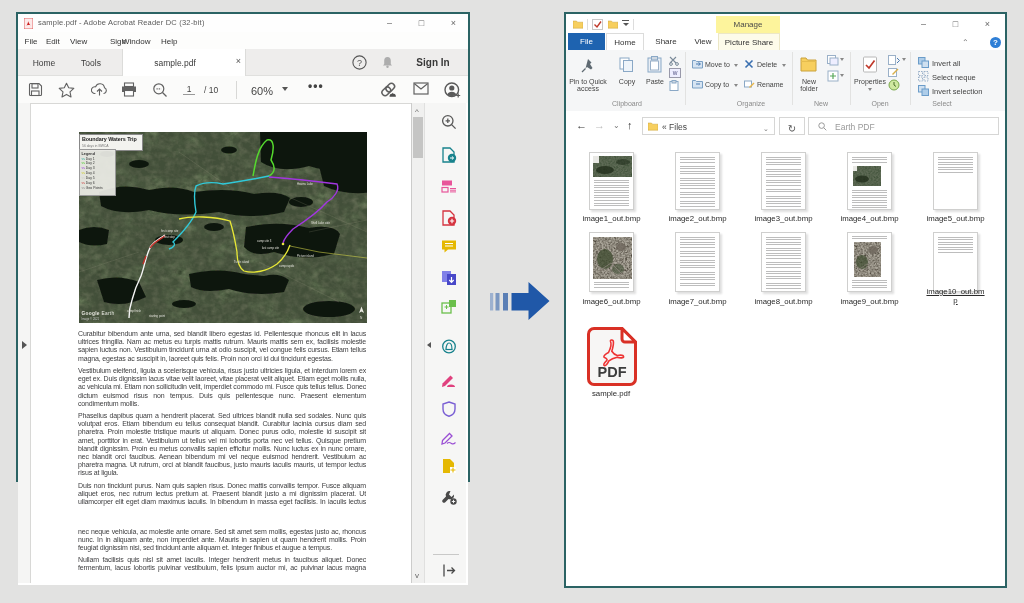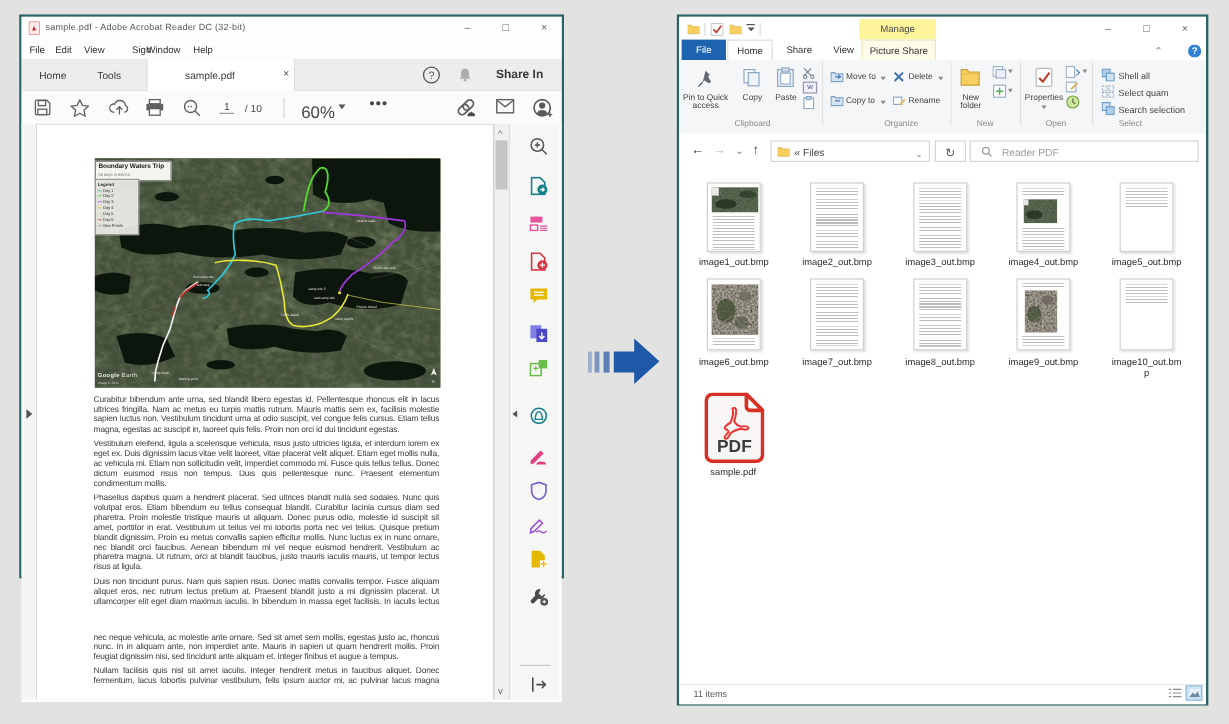--- a/index.html
+++ b/index.html
@@ -82,21 +82,21 @@
           <div class="x">×</div>
         </div>
     <svg class="abs" style="left:334px;top:6px" width="15" height="15" viewBox="0 0 15 15">
           <circle cx="7.5" cy="7.5" r="6.6" fill="none" stroke="#555" stroke-width="1.1"></circle>
           <text x="7.5" y="10.6" font-size="9" text-anchor="middle" fill="#555" font-family="Liberation Sans">?</text>
         </svg>
     <svg class="abs" style="left:363px;top:7px" width="13" height="13" viewBox="0 0 13 13">
           <path d="M6.5 1 C4.3 1 3.2 2.6 3.2 4.8 L3.2 8 L2 9.6 L11 9.6 L9.8 8 L9.8 4.8 C9.8 2.6 8.7 1 6.5 1Z" fill="#adadad"></path>
           <circle cx="6.5" cy="10.8" r="1.2" fill="#adadad"></circle>
         </svg>
-    <div class="tb" style="left:394px;width:42px;font-weight:bold;font-size:10px;color:#383838;">Share In</div>
+    <div class="tb" style="left:394px;width:42px;font-weight:bold;font-size:10px;color:#383838;">Sign In</div>
   </div>
   <div id="a-toolbar" class="abs">
     <svg class="ticon" style="left:10px" width="15" height="15" viewBox="0 0 15 15" fill="none" stroke="#616161" stroke-width="1.1">
           <path d="M1.5 2.5 a1 1 0 0 1 1-1 h8.5 l2.5 2.5 v8.5 a1 1 0 0 1 -1 1 h-10 a1 1 0 0 1 -1-1 Z"></path>
           <rect x="4" y="1.8" width="6" height="4.2"></rect>
           <rect x="3.5" y="9" width="7.5" height="4.5"></rect>
         </svg>
     <svg class="ticon" style="left:40px" width="17" height="16" viewBox="0 0 17 16" fill="none" stroke="#616161" stroke-width="1.1">
           <path d="M8.5 1.2 L10.7 5.8 L15.8 6.4 L12 9.9 L13 14.9 L8.5 12.4 L4 14.9 L5 9.9 L1.2 6.4 L6.3 5.8 Z" stroke-linejoin="round"></path>
         </svg>
@@ -110,21 +110,21 @@
           <rect x="3.5" y="8.5" width="9" height="5.5" fill="#fff" stroke="#616161" stroke-width="1.1"></rect>
         </svg>
     <svg class="ticon" style="left:134px" width="16" height="16" viewBox="0 0 16 16" fill="none" stroke="#616161" stroke-width="1.2">
           <circle cx="6.8" cy="6.8" r="5"></circle>
           <path d="M10.5 10.5 L14.5 14.5"></path>
           <path d="M4.5 6.8 h4.6" stroke-dasharray="1.2 1"></path>
         </svg>
     <div class="abs" style="left:165px;top:8px;width:12px;text-align:center;font-size:8.5px;color:#444;border-bottom:1px solid #999;">1</div>
     <div class="abs" style="left:186px;top:9px;font-size:8.5px;color:#444;">/ 10</div>
     <div class="abs" style="left:218px;top:5px;width:1px;height:18px;background:#d8d8d6;"></div>
-    <div class="abs" style="left:233px;top:9px;font-size:14px;color:#444;border-bottom:1px solid #999;padding-bottom:17px;">60%</div>
+    <div class="abs" style="left:233px;top:9px;font-size:11px;color:#444;border-bottom:1px solid #999;padding-bottom:17px;">60%</div>
     <div class="abs" style="left:264px;top:11px;width:0;height:0;border-left:3.5px solid transparent;border-right:3.5px solid transparent;border-top:4.5px solid #555;"></div>
     <div class="abs" style="left:290px;top:3px;font-size:12px;color:#444;letter-spacing:1px;font-weight:bold;">•••</div>
     <svg class="ticon" style="left:362px" width="18" height="16" viewBox="0 0 18 16">
           <g fill="none" stroke="#5f5f5f" stroke-width="1.5" stroke-linecap="round">
             <rect x="7.2" y="0.8" width="6.2" height="9.5" rx="3.1" transform="rotate(45 10.3 5.5)"></rect>
             <rect x="3.2" y="4.6" width="6.2" height="9.5" rx="3.1" transform="rotate(45 6.3 9.3)"></rect>
           </g>
           <path d="M9.5 14.8 a3.2 3.2 0 0 1 6.4 0 Z M12.7 10.8 l2.8 4 h-5.6Z" fill="#4e4e4e"></path>
         </svg>
     <svg class="ticon" style="left:395px" width="16" height="13" viewBox="0 0 16 13">
@@ -479,54 +479,54 @@
           <circle cx="6" cy="6" r="5" fill="#cfe8a0" stroke="#7aa84c"></circle>
           <path d="M6 3 v3 l2 1.5" fill="none" stroke="#4a6e2a"></path>
         </svg>
     <div class="rlabel" style="left:279px;">Open</div>
     <div class="rsep" style="left:344px;"></div>
 
     <svg class="abs" style="left:352px;top:7px" width="11" height="11" viewBox="0 0 11 11">
           <rect x="0.5" y="0.5" width="6.5" height="6.5" fill="#aecde9" stroke="#6b9cc9"></rect>
           <rect x="4" y="4" width="6.5" height="6.5" fill="#cfe0f0" stroke="#6b9cc9"></rect>
         </svg>
-    <div class="rtext" style="left:366px;top:9px;font-size:7.5px;">Shell all</div>
+    <div class="rtext" style="left:366px;top:9px;font-size:7.5px;">Invert all</div>
     <svg class="abs" style="left:352px;top:21px" width="11" height="11" viewBox="0 0 11 11">
           <rect x="0.5" y="0.5" width="4" height="4" fill="none" stroke="#9ab0c8" stroke-dasharray="1.5 1"></rect>
           <rect x="6" y="0.5" width="4" height="4" fill="none" stroke="#9ab0c8" stroke-dasharray="1.5 1"></rect>
           <rect x="0.5" y="6" width="4" height="4" fill="none" stroke="#9ab0c8" stroke-dasharray="1.5 1"></rect>
           <rect x="6" y="6" width="4" height="4" fill="none" stroke="#9ab0c8" stroke-dasharray="1.5 1"></rect>
         </svg>
-    <div class="rtext" style="left:366px;top:23px;font-size:7.5px;">Select quam</div>
+    <div class="rtext" style="left:366px;top:23px;font-size:7.5px;">Select neque</div>
     <svg class="abs" style="left:352px;top:35px" width="11" height="11" viewBox="0 0 11 11">
           <rect x="0.5" y="0.5" width="6.5" height="6.5" fill="#cfe0f0" stroke="#6b9cc9"></rect>
           <rect x="4" y="4" width="6.5" height="6.5" fill="#aecde9" stroke="#6b9cc9"></rect>
         </svg>
-    <div class="rtext" style="left:366px;top:37px;font-size:7.5px;">Search selection</div>
+    <div class="rtext" style="left:366px;top:37px;font-size:7.5px;">Invert selection</div>
     <div class="rlabel" style="left:341px;">Select</div>
   </div>
   <div id="e-addr" class="abs">
     <div class="abs" style="left:10px;top:8px;font-size:11px;color:#333;">←</div>
     <div class="abs" style="left:28px;top:8px;font-size:11px;color:#bbb;">→</div>
     <div class="abs" style="left:47px;top:10px;font-size:8px;color:#777;">⌄</div>
     <div class="abs" style="left:61px;top:8px;font-size:11px;color:#333;">↑</div>
     <div class="abox" style="left:76px;width:133px;">
       <svg class="abs" style="left:5px;top:4px" width="10" height="9" viewBox="0 0 10 9">
             <path d="M0 1 h3.5 l1 1.2 h5.5 v6 h-10Z" fill="#f7cf5e" stroke="#caa23c" stroke-width="0.5"></path>
           </svg>
       <span class="abs" style="left:19px;top:4px;font-size:8.5px;color:#444;">« Files</span>
       <div class="abs" style="left:120px;top:7px;font-size:7px;color:#777;">⌄</div>
     </div>
     <div class="abox" style="left:213px;width:26px;text-align:center;"><span style="font-size:10px;color:#555;line-height:16px;">↻</span></div>
     <div class="abox" style="left:242px;width:191px;">
       <svg class="abs" style="left:9px;top:4px" width="9" height="9" viewBox="0 0 9 9">
             <circle cx="3.6" cy="3.6" r="2.8" fill="none" stroke="#999" stroke-width="1"></circle>
             <path d="M5.8 5.8 L8.3 8.3" stroke="#999" stroke-width="1"></path>
           </svg>
-      <span class="abs" style="left:26px;top:4px;font-size:8.5px;color:#9a9a9a;">Reader PDF</span>
+      <span class="abs" style="left:26px;top:4px;font-size:8.5px;color:#9a9a9a;">Earth PDF</span>
     </div>
   </div>
   <div id="e-content" class="abs">
 
     <div class="thumb" style="left:23px;top:12px;height:58px;">
       <svg style="position:absolute;left:3px;top:3px" width="39" height="21">
             <rect width="39" height="21" fill="#3e5138"></rect>
             <rect width="39" height="21" filter="url(#urb)" opacity="0.3"></rect>
             <ellipse cx="12" cy="14" rx="9" ry="4" fill="#222e1c" opacity="0.8"></ellipse>
             <ellipse cx="30" cy="6" rx="7" ry="3" fill="#222e1c" opacity="0.6"></ellipse>
@@ -614,36 +614,24 @@
       <div class="blk" style="top:47px;height:8px;"></div>
     </div>
     <div class="thumb" style="left:367px;top:92px;height:60px;">
       <div class="blk" style="top:4px;height:8px;"></div>
       <div class="blk" style="top:14px;height:7px;"></div>
     </div>
     <div class="flabel" style="left:2.5px;top:158px;">image6_out.bmp</div>
     <div class="flabel" style="left:88.5px;top:158px;">image7_out.bmp</div>
     <div class="flabel" style="left:174.5px;top:158px;">image8_out.bmp</div>
     <div class="flabel" style="left:260.5px;top:158px;">image9_out.bmp</div>
-    <div class="flabel" style="left:346.5px;top:158px;">image10_out.bm<br>p</div>
+    <div class="flabel" style="left:346.5px;top:148px;text-decoration:underline;">image10_out.bm<br>p</div>
 
     <svg class="abs" style="left:21px;top:187px;" width="50" height="59" viewBox="0 0 50 59">
       <path d="M7 1.5 h28 L48.5 15 V52 a5.5 5.5 0 0 1 -5.5 5.5 H7 A5.5 5.5 0 0 1 1.5 52 V7 A5.5 5.5 0 0 1 7 1.5Z" fill="#f7f6f5" stroke="#d93025" stroke-width="3"></path>
       <path d="M35 1.5 L48.5 15 H38 a3 3 0 0 1 -3 -3Z" fill="#fff" stroke="#d93025" stroke-width="3" stroke-linejoin="round"></path>
       <path d="M17.5 30.5 C15.5 29.5 19 26.5 21.5 25.5 C23.5 21.5 24.5 16.5 23.5 14.5 C22.8 13 25.8 12.2 26.3 14 C26.8 16.5 25.8 21 24.8 24.2 C26.3 26.5 28.3 28 30.3 28.5 C33.8 27.8 36.3 28.3 36.6 29.6 C36.9 31.1 33.3 31.3 30.1 30.3 C27.1 31 23.9 32.3 21.9 33.8 C20.4 36.8 18.7 39.3 17.4 38.6 C15.9 37.8 17.7 35.3 19.9 33.4 C20.9 31.9 17.5 30.5 17.5 30.5Z" fill="none" stroke="#e33" stroke-width="1.6"></path>
       <text x="25" y="50" font-size="14.5" font-weight="bold" text-anchor="middle" fill="#3c3c3c" font-family="Liberation Sans">PDF</text>
     </svg>
     <div class="flabel" style="left:2px;top:250px;">sample.pdf</div>
   </div>
-  <div id="e-status" class="abs">
-    <span class="abs" style="left:12px;top:3px;">11 items</span>
-    <svg class="abs" style="left:407px;top:2px" width="12" height="11" viewBox="0 0 12 11" fill="none" stroke="#8a8a8a">
-          <path d="M1 1.5 h2 M1 4.5 h2 M1 7.5 h2 M4.5 1.5 h7 M4.5 4.5 h7 M4.5 7.5 h7"></path>
-        </svg>
-    <div class="abs" style="left:422px;top:0px;width:14px;height:13px;background:#cfe4f2;border:1px solid #90bcd8;box-sizing:border-box;">
-          <svg style="position:absolute;left:1.5px;top:2px" width="9" height="7" viewBox="0 0 9 7">
-            <rect x="0" y="0" width="9" height="7" fill="#e8f2fa"></rect>
-            <path d="M0 7 L3 3 L5 5 L7 2 L9 7Z" fill="#6a8aa0"></path>
-          </svg>
-        </div>
-  </div>
  </div>
 </div>
 
 </body></html>

